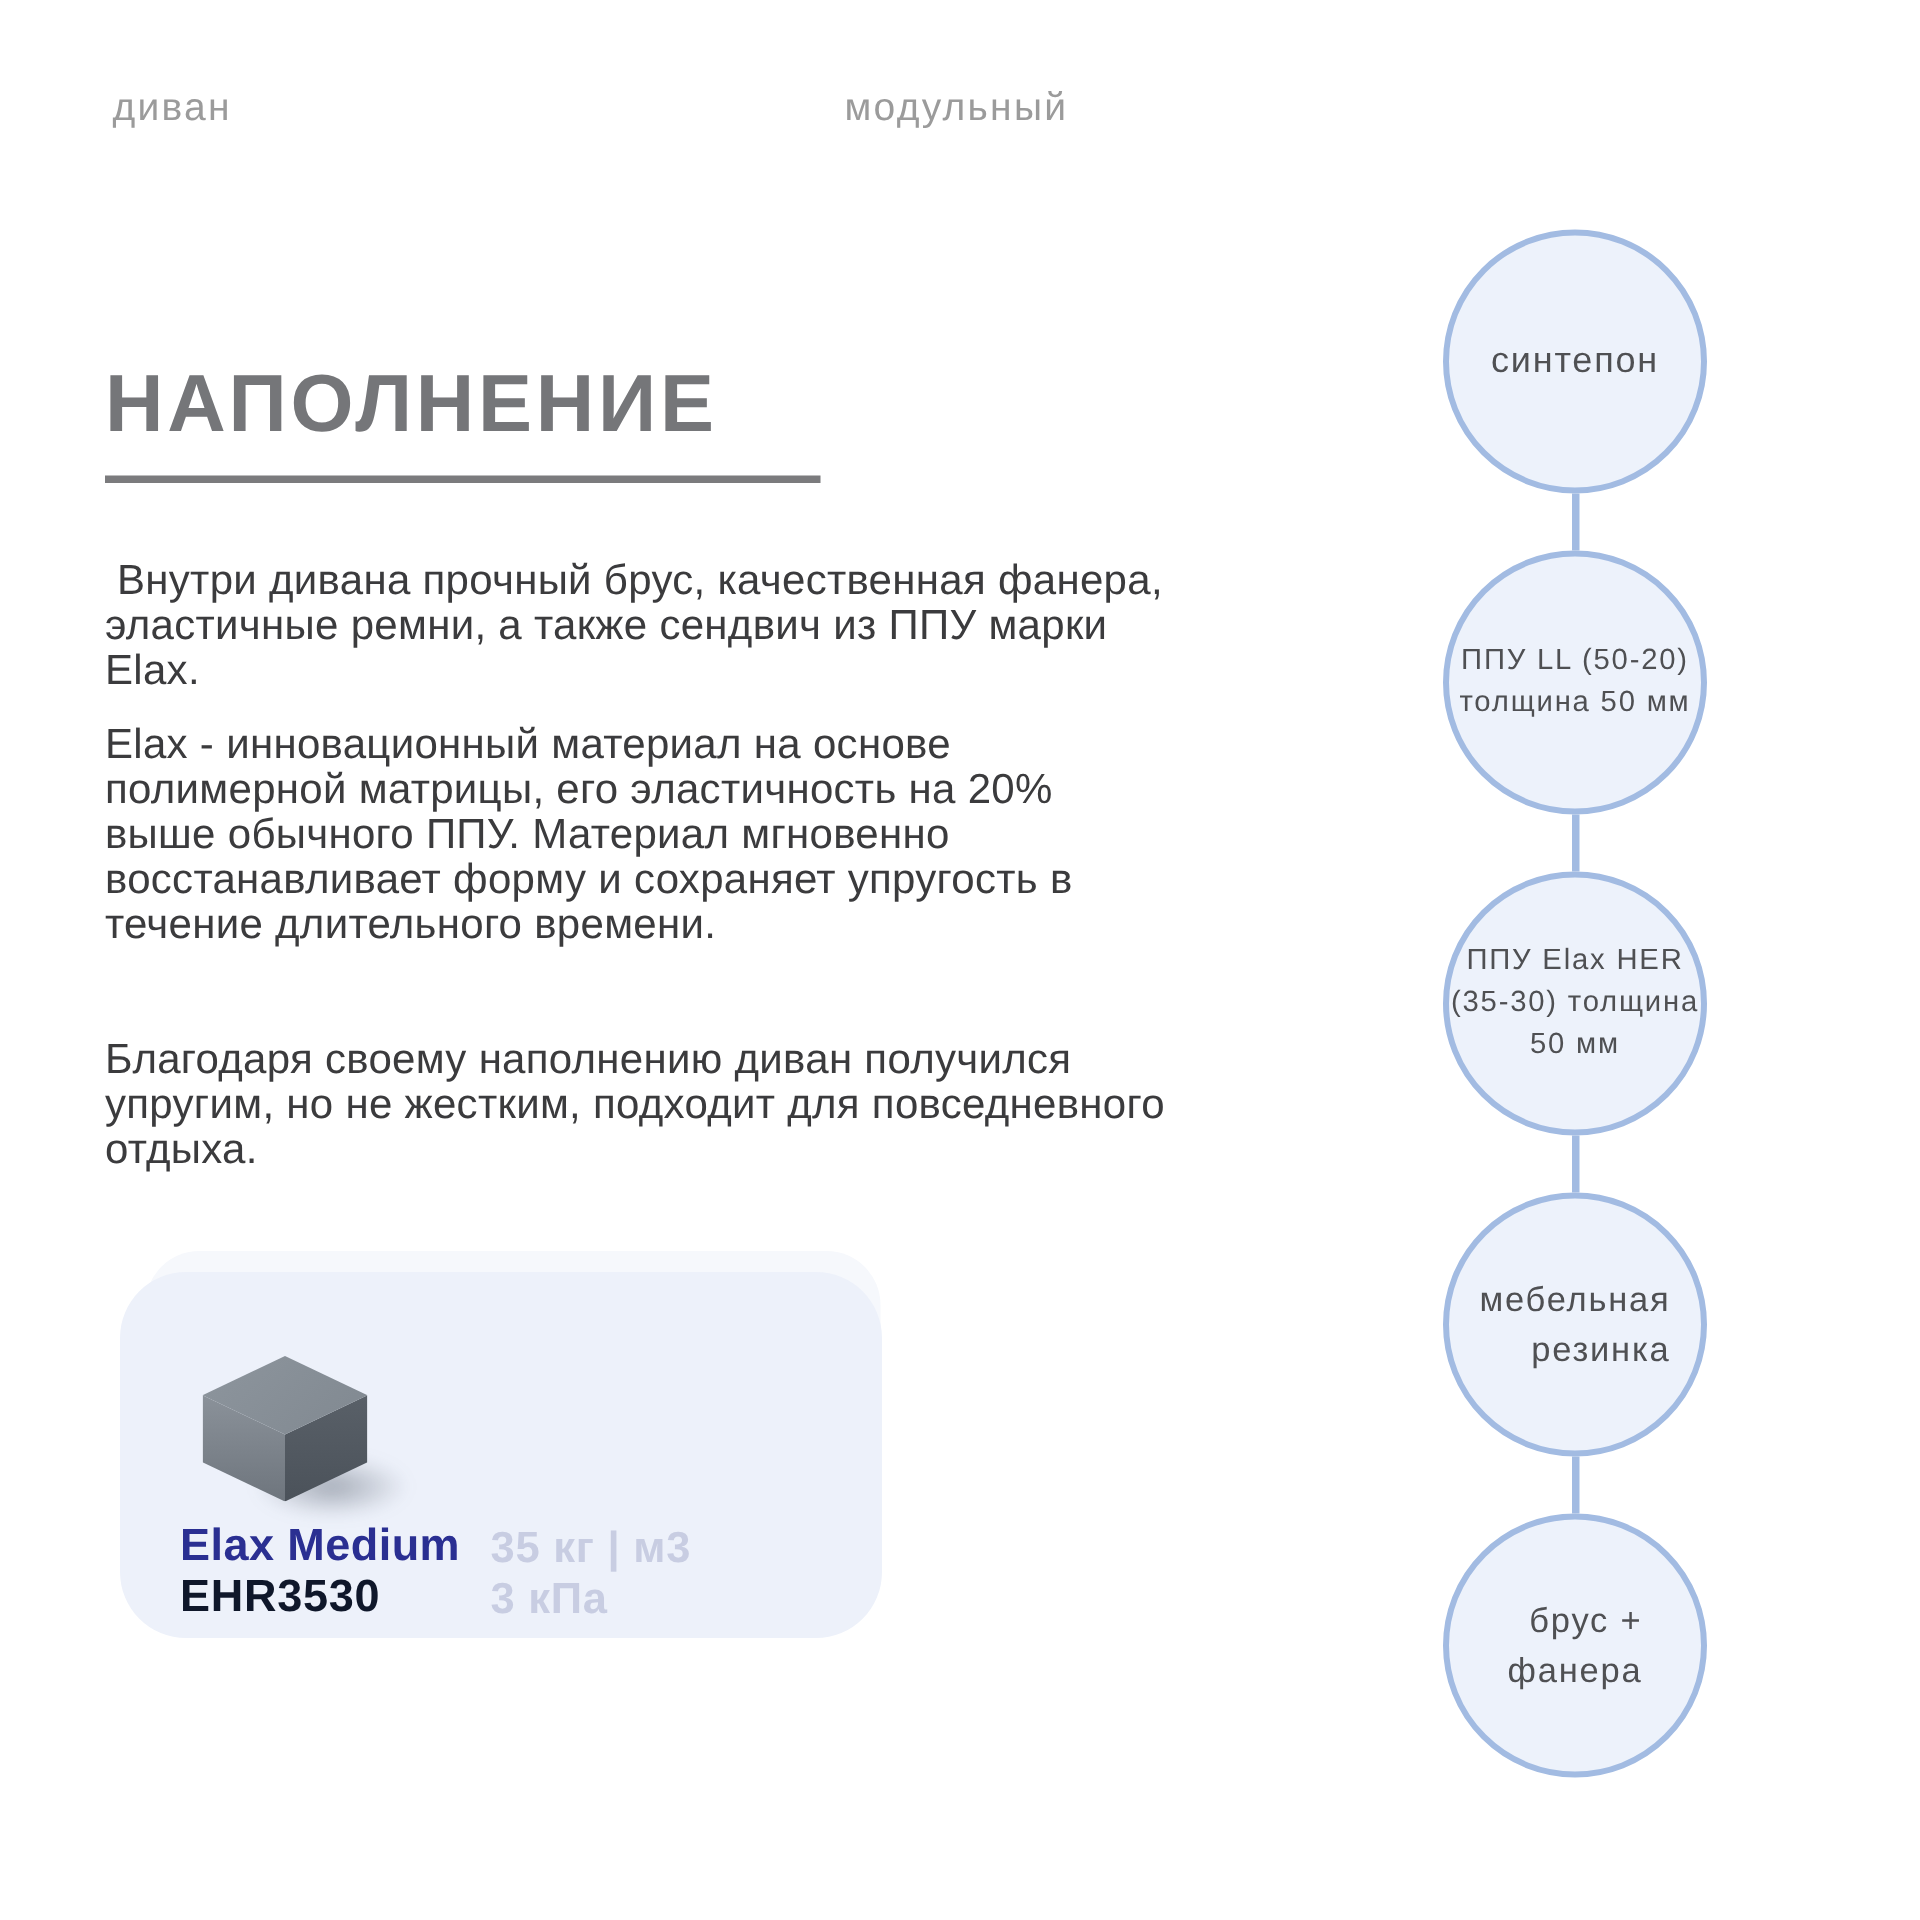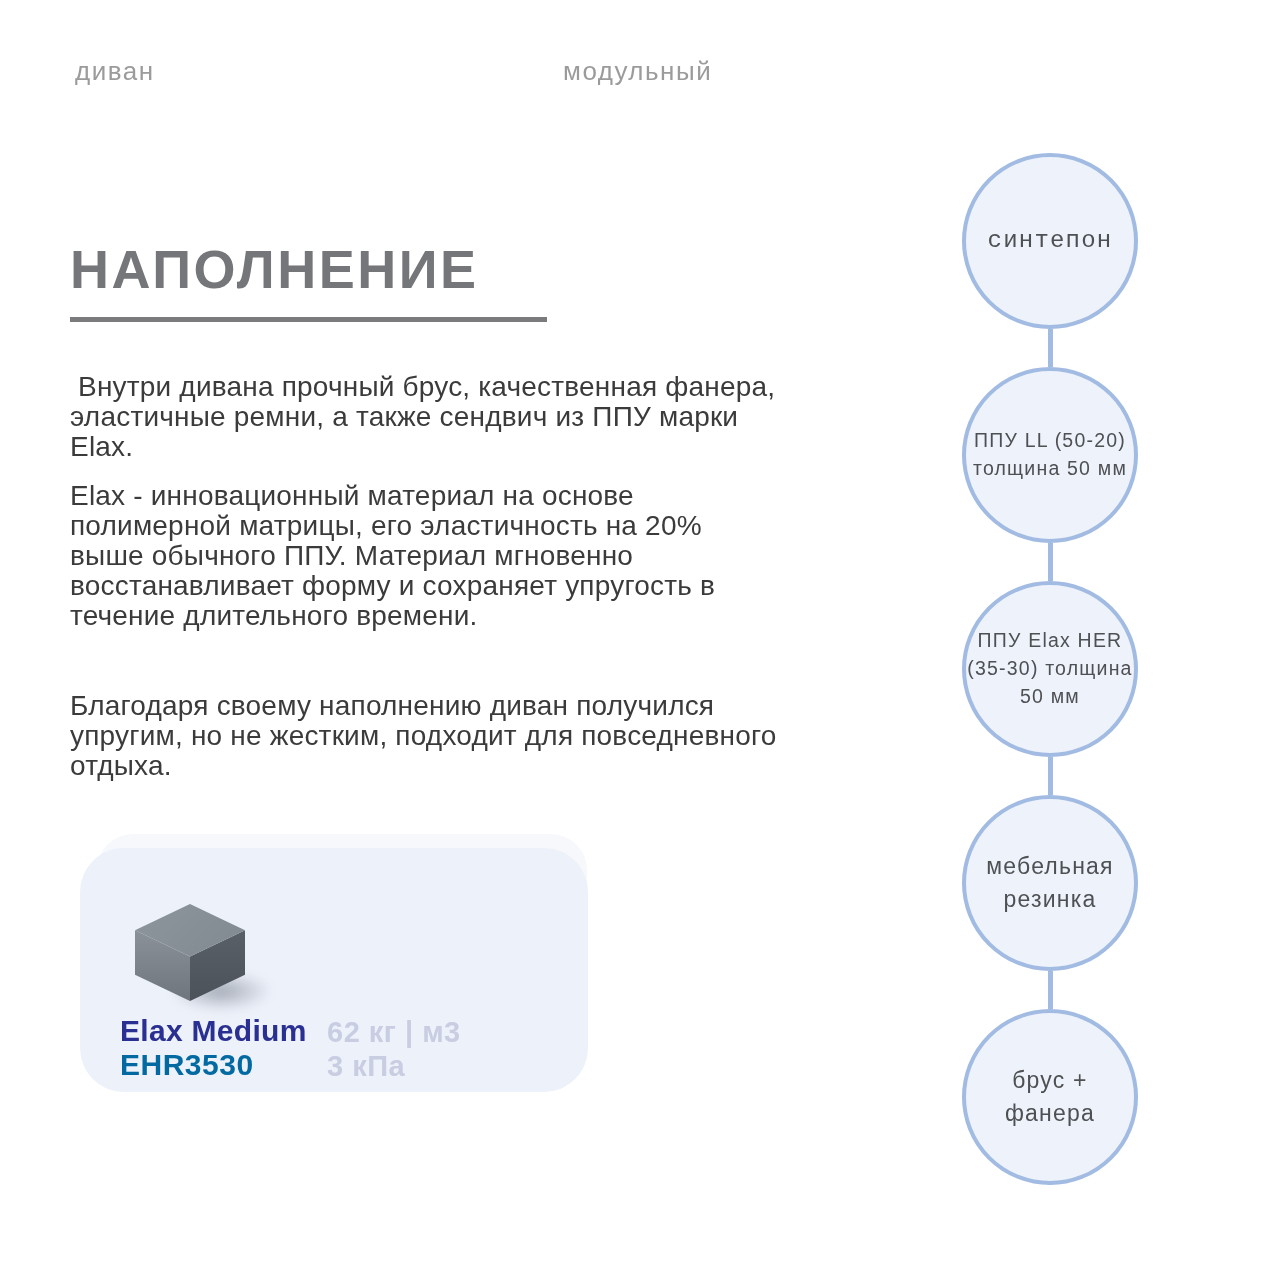--- a/index.html
+++ b/index.html
@@ -63,21 +63,21 @@
   .face-right{
     clip-path:polygon(50% 54%, 100% 27%, 100% 73%, 50% 100%);
     background:linear-gradient(180deg,#5e656d 0%,#4b525a 100%);
   }
   .card-name{
     position:absolute;left:40px;top:166px;
     font-size:30px;font-weight:700;color:#2a2f92;letter-spacing:0.3px;line-height:34px;
   }
   .card-code{
     position:absolute;left:40px;top:200px;
-    font-size:30px;font-weight:700;color:#0369a1;letter-spacing:0.5px;line-height:34px;
+    font-size:30px;font-weight:700;color:#0f172a;letter-spacing:0.5px;line-height:34px;
   }
   .card-density{
     position:absolute;left:247px;top:167px;
     font-size:29px;font-weight:600;color:#c8cde2;letter-spacing:0.5px;line-height:34px;
   }
   .card-pressure{
     position:absolute;left:247px;top:201px;
     font-size:29px;font-weight:600;color:#c8cde2;letter-spacing:0.5px;line-height:34px;
   }
 
@@ -89,22 +89,22 @@
   .circle{
     box-sizing:border-box;width:176px;height:176px;border-radius:50%;
     border:4px solid #a2bbe2;background:#edf2fb;
     display:flex;align-items:center;justify-content:center;
     text-align:center;flex:0 0 auto;
   }
   .circle-label{
     color:#4f5053;letter-spacing:1.2px;line-height:1.42;white-space:pre-line;
     font-weight:400;
   }
-  .fs-lg{font-size:24px;font-family:Liberation Mono, monospace;}
-  .fs-md{font-size:23px;}
+  .fs-lg{font-size:24px;}
+  .fs-md{font-size:23px;text-align:right;}
   .fs-sm{font-size:19.5px;}
   .connector{width:5px;height:38px;background:#a2bbe2;flex:0 0 auto;}
 </style>
 </head>
 <body>
 
 <div class="page">
 
   <div class="hdr-label hdr-left">диван</div>
   <div class="hdr-label hdr-right">модульный</div>
@@ -120,21 +120,21 @@
 
   <div class="card">
     <div class="cube">
       <div class="cube-shadow"></div>
       <div class="face face-left"></div>
       <div class="face face-right"></div>
       <div class="face face-top"></div>
     </div>
     <div class="card-name">Elax Medium</div>
     <div class="card-code">EHR3530</div>
-    <div class="card-density">62 кг | м3</div>
+    <div class="card-density">35 кг | м3</div>
     <div class="card-pressure">3 кПа</div>
   </div>
 
   <div class="chain">
     <div class="circle">
       <span class="circle-label fs-lg">синтепон</span>
     </div>
     <div class="connector"></div>
     <div class="circle">
       <span class="circle-label fs-sm">ППУ LL (50-20)

